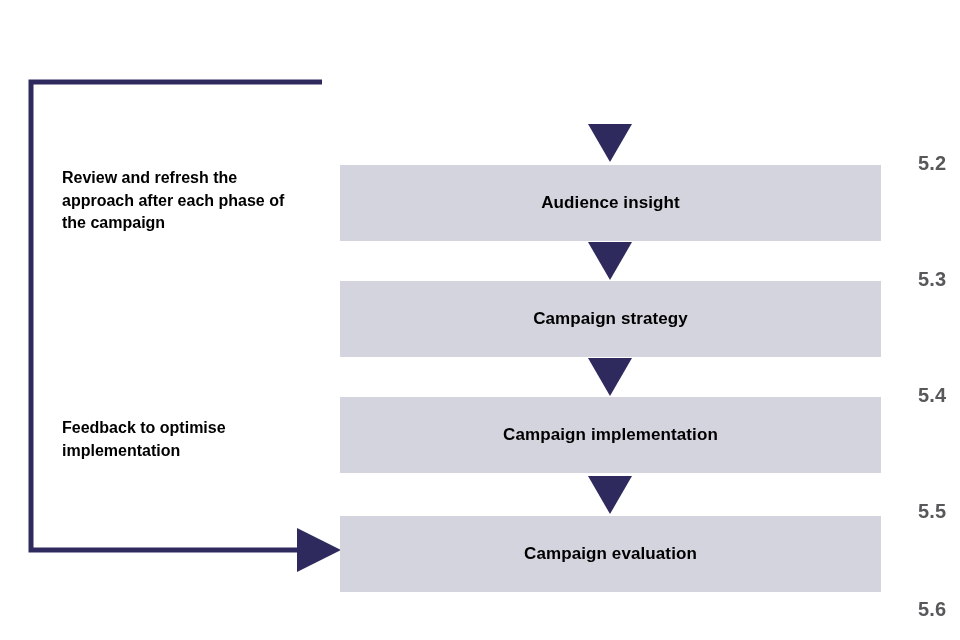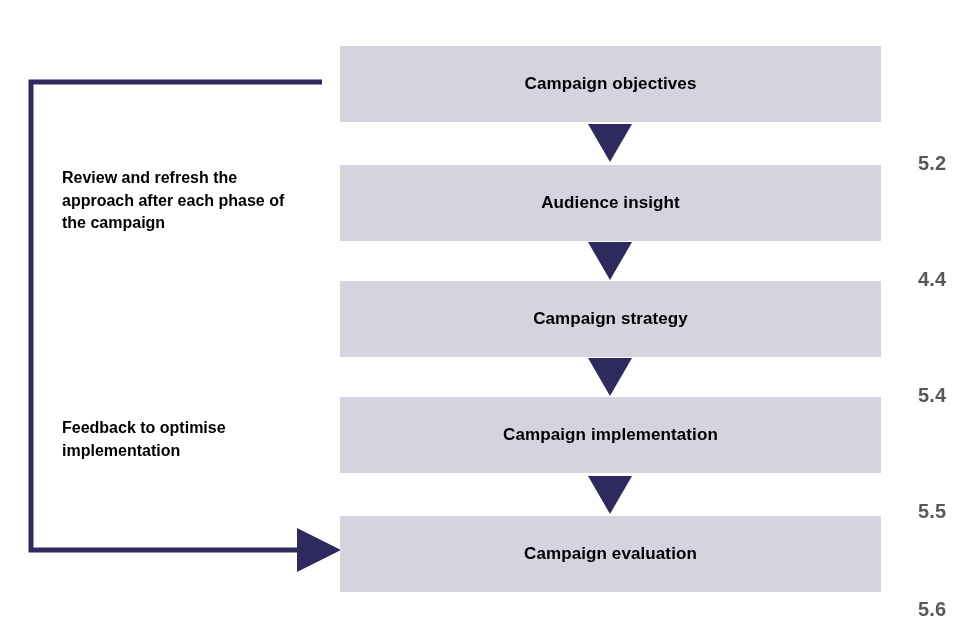--- a/index.html
+++ b/index.html
@@ -111,23 +111,20 @@
 </head>
 <body>
 
 <div id="canvas">
 
   <svg id="feedback-loop" viewBox="0 0 960 640" width="960" height="640" xmlns="http://www.w3.org/2000/svg">
     <path d="M 322 82 L 31 82 L 31 550 L 300 550" fill="none" stroke="#2e2a5e" stroke-width="5" stroke-linecap="butt" stroke-linejoin="miter"></path>
     <polygon points="297,528 341,550 297,572" fill="#2e2a5e"></polygon>
   </svg>
 
-  <div class="proc-box" id="box-0">
-    <span class="proc-box-label">Campaign objectives</span>
-  </div>
 
   <div class="connector-arrow" id="arrow-0"></div>
 
   <div class="proc-box" id="box-1">
     <span class="proc-box-label">Audience insight</span>
   </div>
 
   <div class="connector-arrow" id="arrow-1"></div>
 
   <div class="proc-box" id="box-2">
@@ -143,18 +140,18 @@
   <div class="connector-arrow" id="arrow-3"></div>
 
   <div class="proc-box" id="box-4">
     <span class="proc-box-label">Campaign evaluation</span>
   </div>
 
   <div class="side-note" id="note-1">Feedback to optimise implementation</div>
   <div class="side-note" id="note-0">Review and refresh the approach after each phase of the campaign</div>
 
   <div class="section-number" id="num-0">5.2</div>
-  <div class="section-number" id="num-1">4.4</div>
+  <div class="section-number" id="num-1">5.3</div>
   <div class="section-number" id="num-2">5.4</div>
   <div class="section-number" id="num-3">5.5</div>
   <div class="section-number" id="num-4">5.6</div>
 
 </div>
 
 </body></html>

